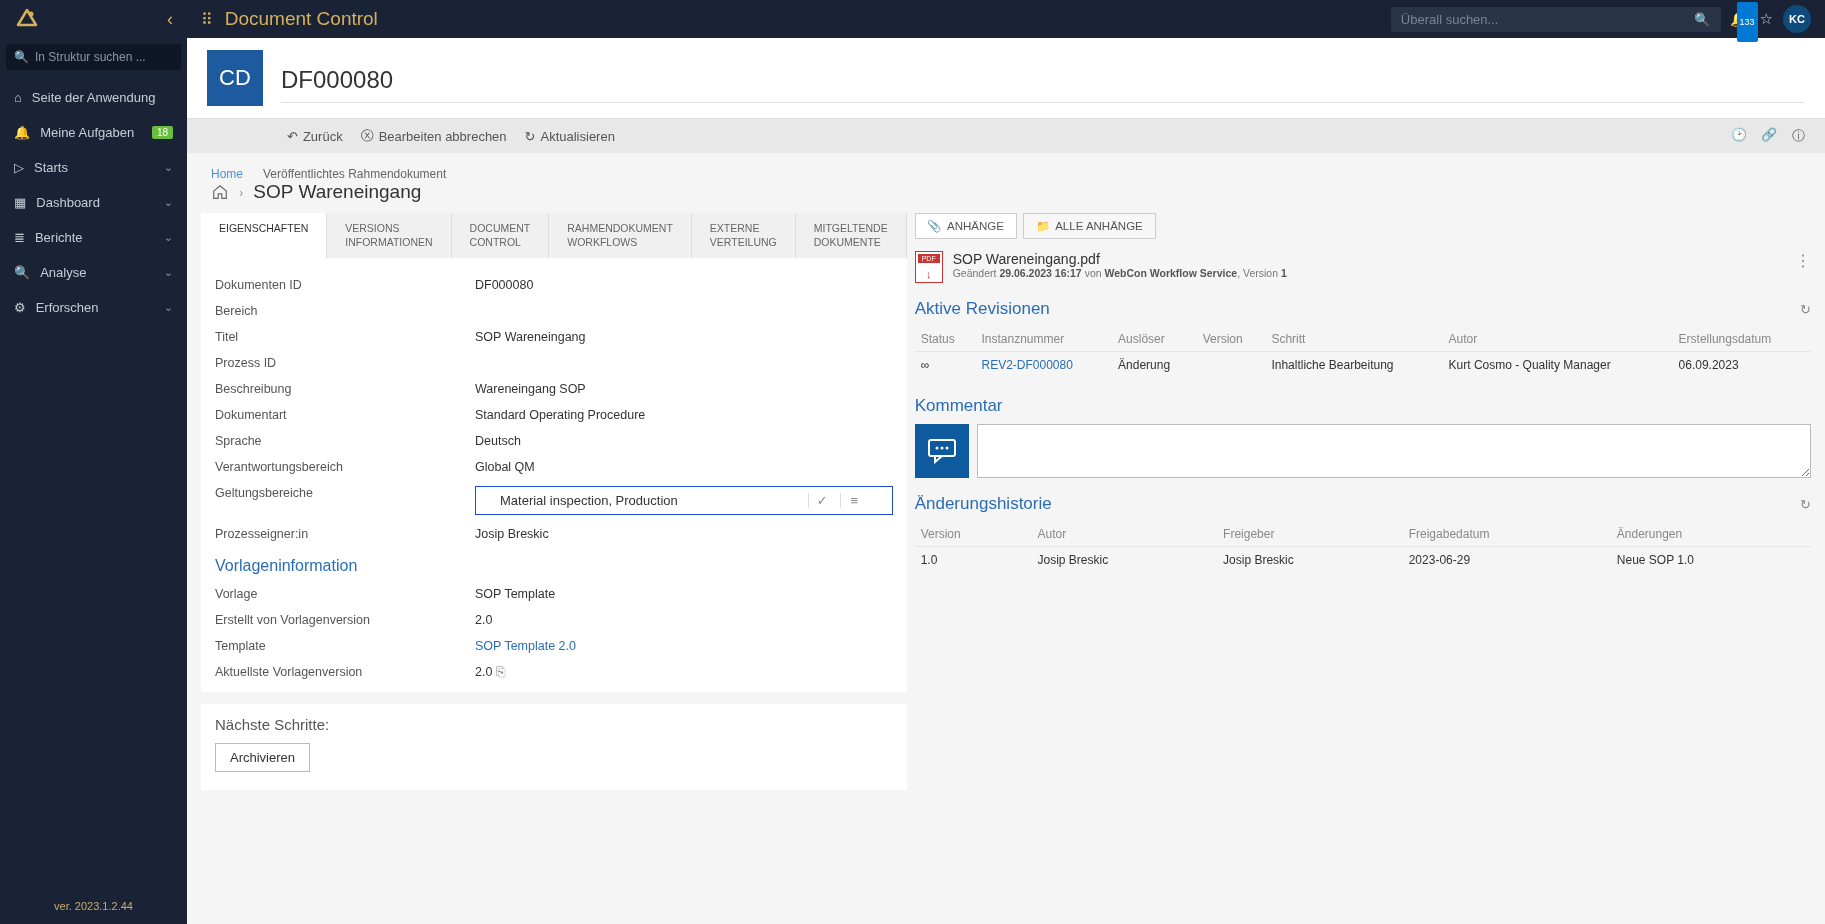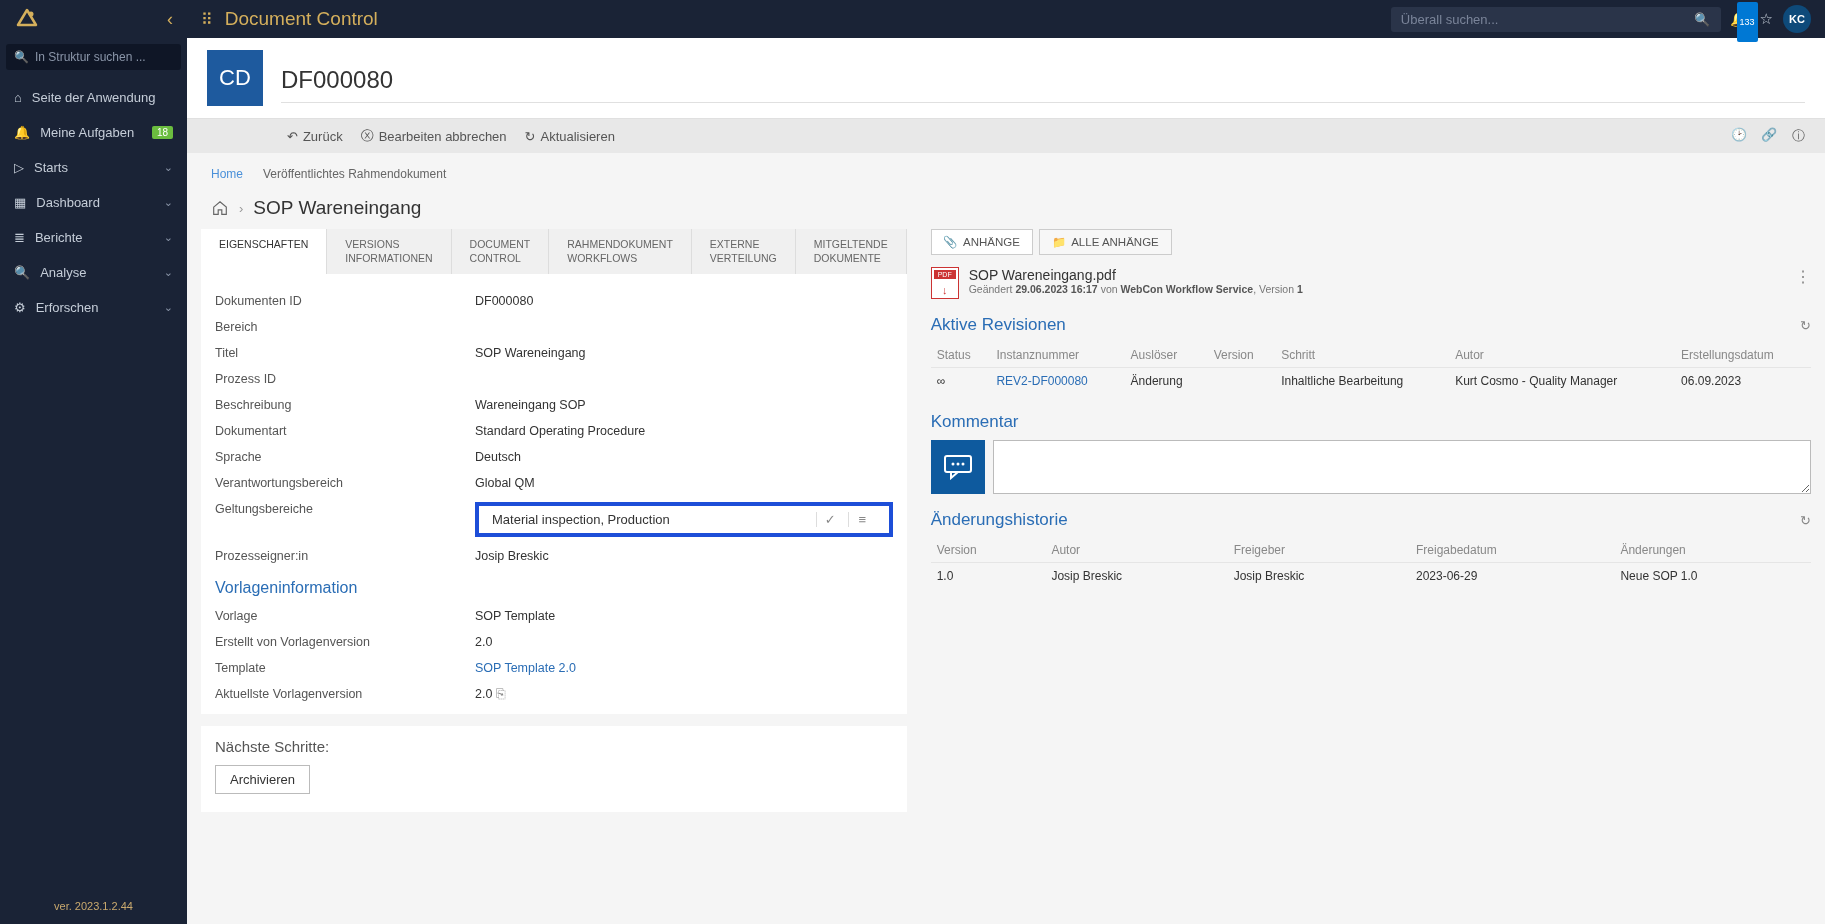--- a/index.html
+++ b/index.html
@@ -39,43 +39,43 @@
 
 
 .actionbar { background: #e8e8e8; display: flex; align-items: center; padding: 8px 20px 8px 100px; gap: 18px; font-size: 13px; color: #555; flex-shrink: 0; }
 .ab-item { display: flex; align-items: center; gap: 5px; cursor: pointer; }
 .ab-right { margin-left: auto; display: flex; gap: 14px; }
 .ab-right .ic { color: #666; cursor: pointer; }
 
 .content { flex: 1; overflow: auto; padding: 14px; }
 
 
-.bc { font-size: 12px; color: #666; margin-bottom: 16px; padding-left: 10px; }
+.bc { font-size: 12px; color: #666; margin-bottom: 0; padding-left: 10px; }
 .bc a { color: #4a90d9; text-decoration: none; }
 .bc-row { display: flex; align-items: center; gap: 10px; padding-left: 10px; margin-bottom: 10px; }
 .bc-row .hi { color: #666; cursor: pointer; }
 .bc-title { font-size: 19px; color: #333; }
 
-.cols { display: flex; gap: 24px; align-items: flex-start; }
+.cols { display: flex; gap: 8px; align-items: flex-start; }
 .col-l { flex: 0 0 640px; }
 .col-r { flex: 1; min-width: 0; }
 
 
 .tabs { display: flex; background: #f0f0f0; }
 .tab { padding: 9px 18px; font-size: 10.5px; color: #666; text-align: left; cursor: pointer; line-height: 1.3; border-right: 1px solid #ddd; }
 .tab.active { background: #fff; color: #333; }
 
 
 .fields { background: #fff; padding: 14px 0 6px; }
 .frow { display: flex; padding: 6px 14px; font-size: 12.5px; }
 .frow .lbl { width: 260px; color: #555; }
 .frow .val { flex: 1; color: #333; }
 .frow.link .val { color: #2a6db5; cursor: pointer; }
 .section-h { color: #2a6db5; font-size: 16px; padding: 10px 14px 6px; }
-.multiselect { flex: 1; border: 4px solid #1d4ed8; background: #fff; display: flex; align-items: center; padding: 6px 13px; font-size: 13px; gap: 6px; }
+.multiselect { flex: 1; border: 1px solid #1d4ed8; background: #fff; display: flex; align-items: center; padding: 6px 24px; font-size: 13px; gap: 6px; }
 .ms-actions { margin-left: auto; display: flex; gap: 4px; }
 .ms-btn { width: 28px; text-align: center; border-left: 1px solid #ddd; color: #888; cursor: pointer; }
 
 .next-steps { background: #fff; padding: 12px 14px 18px; margin-top: 12px; }
 .ns-title { font-size: 15px; color: #555; margin-bottom: 10px; }
 .ns-btn { border: 1px solid #bbb; background: #fff; padding: 6px 14px; font-size: 13px; cursor: pointer; color: #333; }
 
 
 .attach-tabs { display: flex; gap: 6px; margin-bottom: 12px; }
 .at-tab { border: 1px solid #ccc; background: #f7f7f7; padding: 5px 12px; font-size: 11.5px; color: #555; cursor: pointer; display: flex; align-items: center; gap: 5px; }

